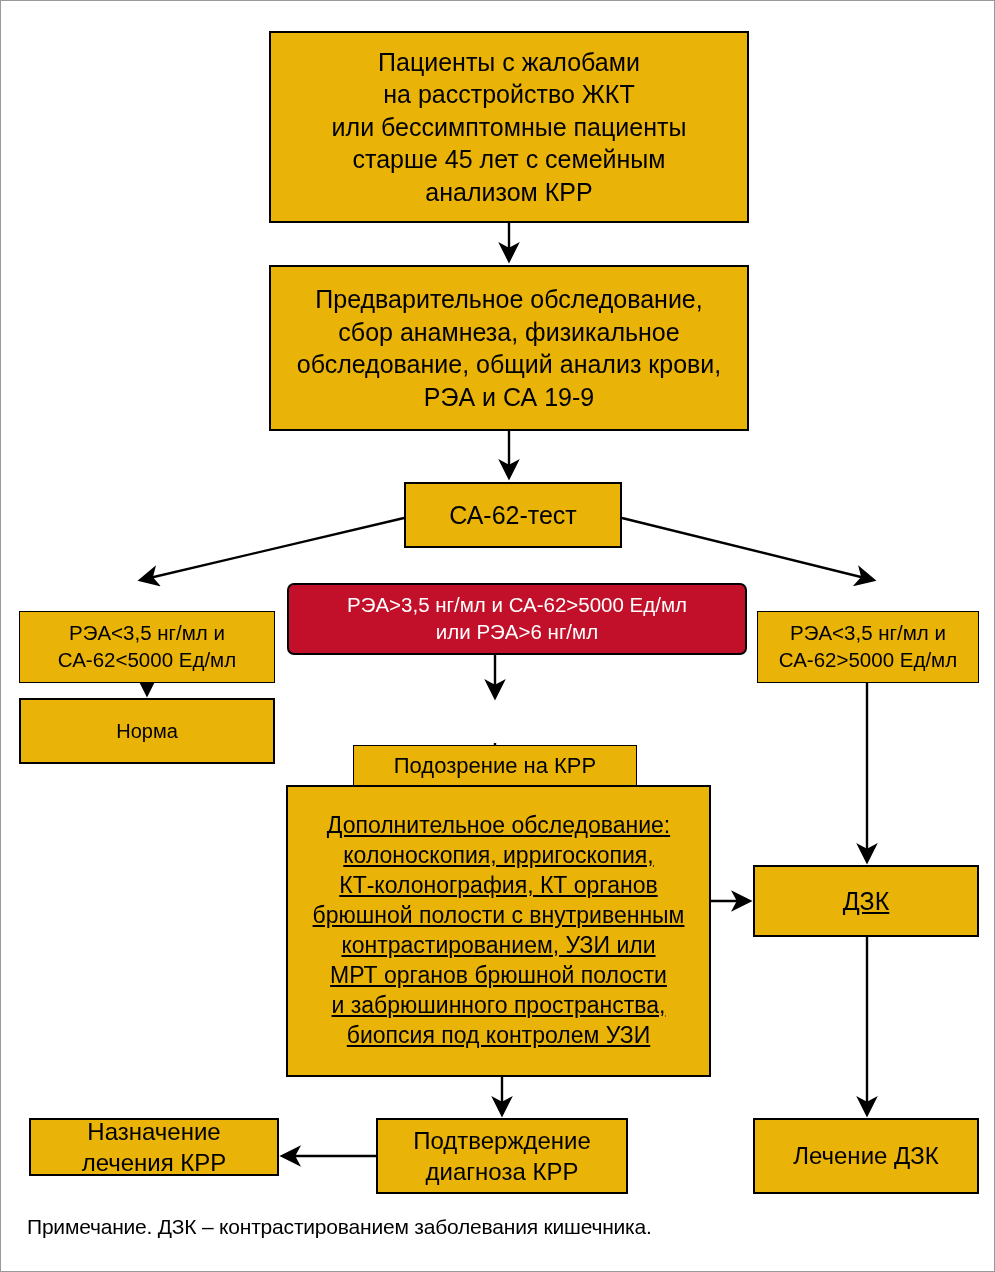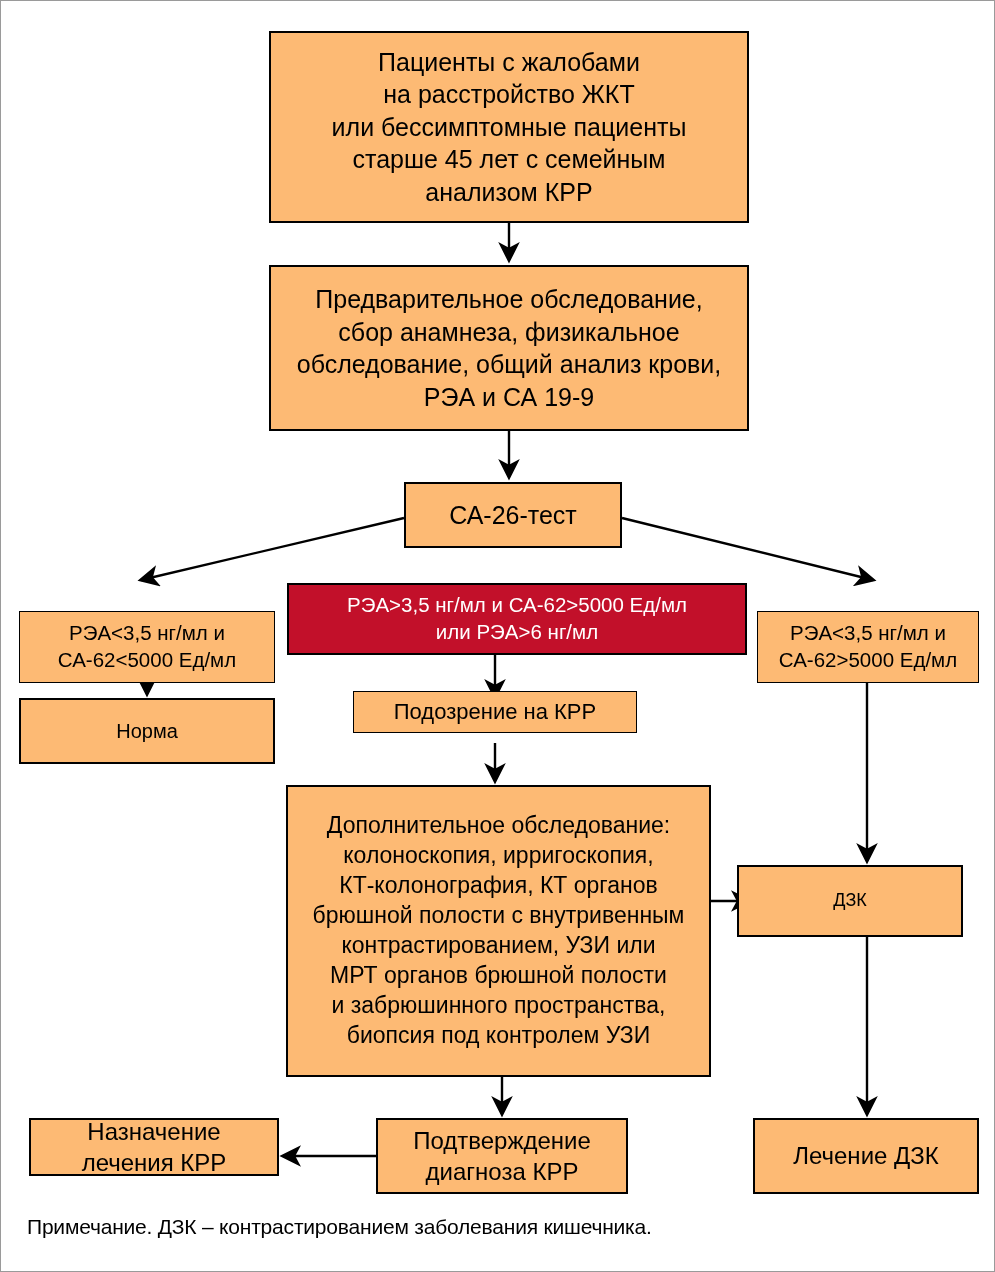--- a/index.html
+++ b/index.html
@@ -18,21 +18,21 @@
   }
   #canvas{
     position:absolute;
     left:0; top:0;
     width:995px; height:1272px;
   }
   .node{
     position:absolute;
     box-sizing:border-box;
     border:2px solid #000000;
-    background:#fdba74;
+    background:#eab308;
     color:#000000;
     display:flex;
     align-items:center;
     justify-content:center;
     text-align:center;
     line-height:1.30;
     white-space:pre-line;
     z-index:3;
   }
   .node.red{
@@ -41,28 +41,28 @@
     color:#ffffff;
   }
   .node.thin{ border-width:1.6px;margin-top:28px; }
 
   
   #n-patients   { left:268px; top:30px;   width:480px; height:192px; font-size:25px; }
   #n-prelim     { left:268px; top:264px;  width:480px; height:166px; font-size:25px; }
   #n-ca62       { left:403px; top:481px;  width:218px; height:66px;  font-size:25px; }
 
   #n-left-cond  { left:18px;  top:582px;  width:256px; height:72px;  font-size:20.5px; }
-  #n-red-cond   { left:286px; top:582px;  width:460px; height:72px;  font-size:20.5px; }
+  #n-red-cond   { left:286px; top:582px;  width:460px; height:72px;  font-size:20.5px;border-radius:7px; }
   #n-right-cond { left:756px; top:582px;  width:222px; height:72px;  font-size:20.5px; }
 
   #n-norma      { left:18px;  top:697px;  width:256px; height:66px;  font-size:20px; }
-  #n-suspect    { left:352px; top:662px;  width:284px; height:42px;  font-size:22px;text-align:right; }
+  #n-suspect    { left:352px; top:716px;  width:284px; height:42px;  font-size:22px;text-align:right; }
 
-  #n-extra      { left:285px; top:784px;  width:425px; height:292px; font-size:23px; }
-  #n-dzk        { left:736px; top:864px;  width:226px; height:72px;  font-size:18px; }
+  #n-extra      { left:285px; top:784px;  width:425px; height:292px; font-size:23px;text-decoration:underline; }
+  #n-dzk        { left:752px; top:864px;  width:226px; height:72px;  font-size:25px;text-decoration:underline; }
 
   #n-prescribe  { left:28px;  top:1117px; width:250px; height:58px;  font-size:24px; }
   #n-confirm    { left:375px; top:1117px; width:252px; height:76px;  font-size:24px; }
   #n-treat-dzk  { left:752px; top:1117px; width:226px; height:76px;  font-size:24px; }
 
   #note{
     position:absolute;
     left:26px;
     top:1213px;
     width:930px;
@@ -118,21 +118,21 @@
 на расстройство ЖКТ
 или бессимптомные пациенты
 старше 45 лет с семейным
 анализом КРР</div>
 
   <div class="node" id="n-prelim">Предварительное обследование,
 сбор анамнеза, физикальное
 обследование, общий анализ крови,
 РЭА и СА 19-9</div>
 
-  <div class="node" id="n-ca62">СА-26-тест</div>
+  <div class="node" id="n-ca62">СА-62-тест</div>
 
   <div class="node thin" id="n-left-cond">РЭА&lt;3,5 нг/мл и
 СА-62&lt;5000 Ед/мл</div>
 
   <div class="node red" id="n-red-cond">РЭА&gt;3,5 нг/мл и СА-62&gt;5000 Ед/мл
 или РЭА&gt;6 нг/мл</div>
 
   <div class="node thin" id="n-right-cond">РЭА&lt;3,5 нг/мл и
 СА-62&gt;5000 Ед/мл</div>
 

